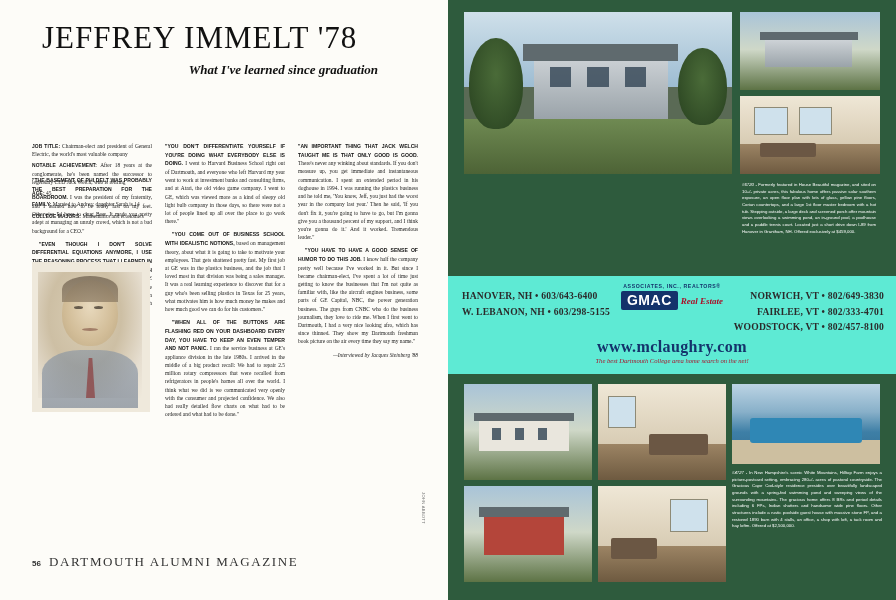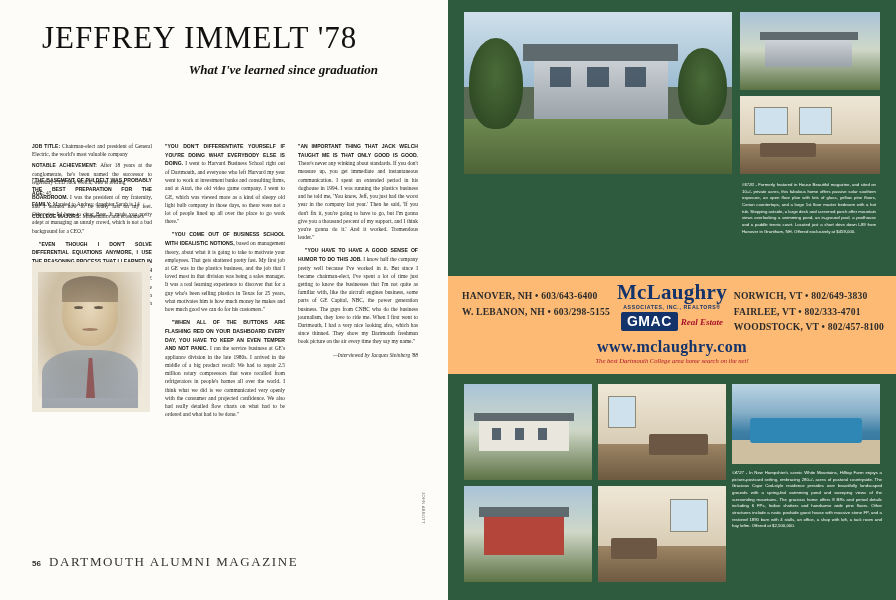--- a/index.html
+++ b/index.html
@@ -226,31 +226,32 @@
     text-align: justify;
     padding: 2px 4px 0 2px;
   }
   #cap-top .cap-title { font-style: italic; }
 
   
   #banner {
     position: absolute;
     left: 0; top: 276px;
     width: 448px; height: 98px;
-    background: #fdba74;
+    background: #5eead4;
   }
   .bnr-left {
     position: absolute; left: 14px; top: 12px;
     font-family: "Liberation Serif", serif;
     font-size: 9.6px; font-weight: bold; color: #2b2b2b;
     line-height: 1.62;
     letter-spacing: .2px;
   }
   .bnr-right {
     position: absolute; right: 12px; top: 12px;
+    text-align: right;
     font-family: "Liberation Serif", serif;
     font-size: 9.6px; font-weight: bold; color: #2b2b2b;
     line-height: 1.62;
     letter-spacing: .2px;
   }
   #logo-wrap {
     position: absolute;
     left: 50%; top: 6px;
     transform: translateX(-50%);
     text-align: center;
@@ -472,21 +473,20 @@
       <span class="cap-title">#6720 -</span><span> Formerly featured in House Beautiful magazine, and sited on 10+/- private acres, this fabulous home offers passive solar southern exposure, an open floor plan with lots of glass, yellow pine floors, Corian countertops, and a large 1st floor master bedroom with a hot tub. Stepping outside, a large deck and screened porch offer mountain views overlooking a swimming pond, an in-ground pool, a poolhouse and a paddle tennis court. Located just a short drive down I-89 from Hanover in Grantham, NH. Offered exclusively at $459,000.</span>
     </div>
 
     <div id="banner">
       <div class="bnr-left">
         <div>HANOVER, NH  •  603/643-6400</div>
         <div>W. LEBANON, NH  •  603/298-5155</div>
       </div>
 
       <div id="logo-wrap">
-        <div id="logo-name">McLaughry</div>
         <div id="logo-sub">ASSOCIATES, INC., REALTORS®</div>
         <div id="gmac-row">
           <span id="gmac-badge">GMAC</span>
           <span id="gmac-re">Real Estate</span>
         </div>
       </div>
 
       <div class="bnr-right">
         <div>NORWICH, VT  •  802/649-3830</div>
         <div>FAIRLEE, VT  •  802/333-4701</div>

